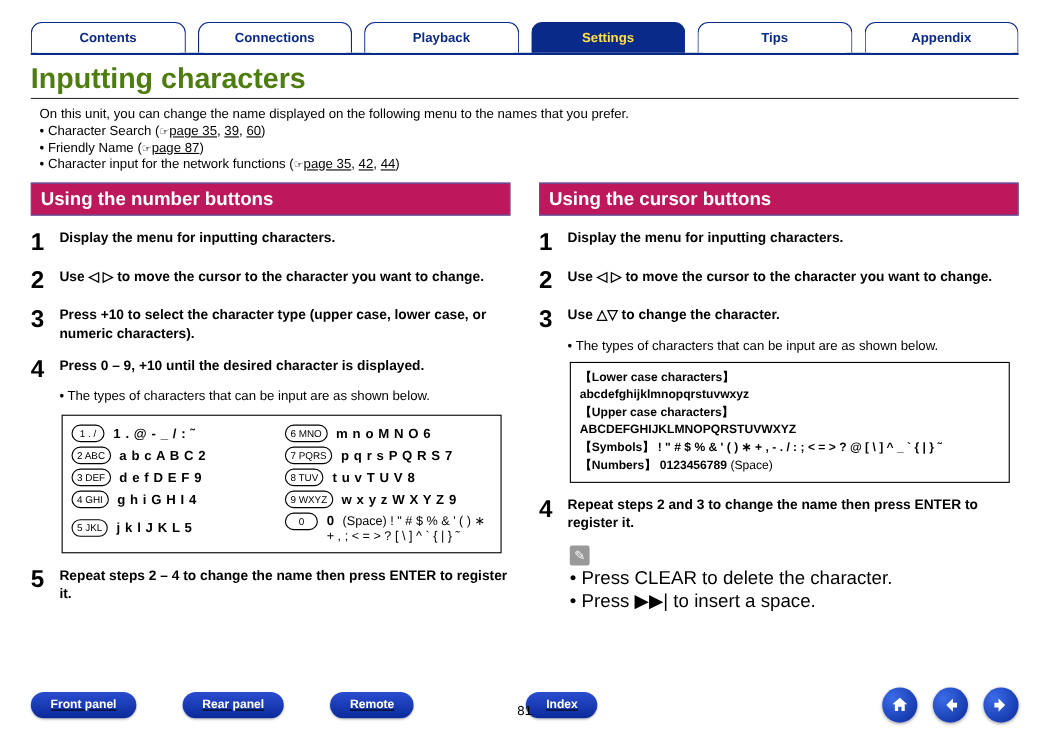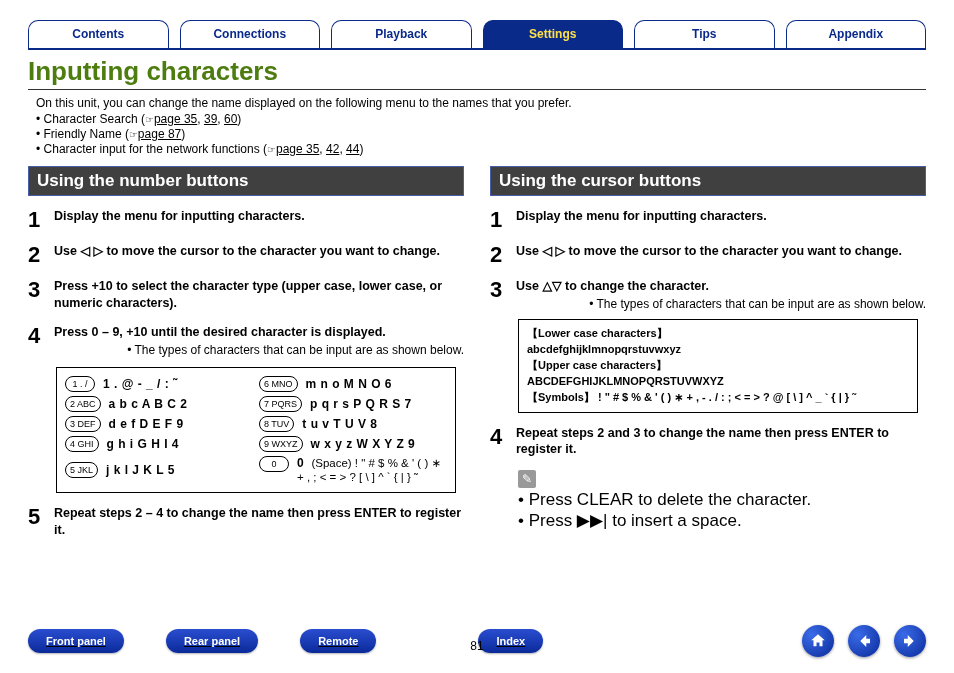--- a/index.html
+++ b/index.html
@@ -52,39 +52,39 @@
   .bulleted { font-size: 12px; margin: 1px 0 1px 8px; }
   .link { text-decoration: underline; color: #000; cursor: pointer; }
 
   .columns {
     display: flex;
     gap: 26px;
     margin-top: 10px;
   }
   .col { width: 438px; }
   .section-head {
-    background: #404040;
+    background: #be185d;
     color: #fff;
     font-weight: bold;
     font-size: 17px;
     padding: 4px 8px;
     border: 1px solid #4a5da8;
   }
   .step { display: flex; margin-top: 12px; }
   .step-num {
     font-size: 22px;
     font-weight: bold;
     width: 26px;
     flex-shrink: 0;
     line-height: 1;
     padding-top: 1px;
   }
   .step-body { flex: 1; font-size: 12.5px; }
   .step-title { font-weight: bold; line-height: 1.35; }
-  .step-note { font-size: 12px; margin-top: 2px; text-align: right; }
+  .step-note { font-size: 12px; margin-top: 12px; }
   .step-note::before { content: "• "; }
 
   .char-table {
     border: 1px solid #000;
     margin: 10px 0 0 28px;
     width: 400px;
     padding: 6px 8px;
     font-size: 12px;
   }
   .char-row { display: flex; align-items: center; padding: 2px 0; gap: 6px; }
@@ -311,20 +311,21 @@
         <div class="step-note">The types of characters that can be input are as shown below.</div>
       </div>
     </div>
 
     <div class="char-box2">
       <div><span class="lbl">【Lower case characters】</span></div>
       <div><span class="lbl">abcdefghijklmnopqrstuvwxyz</span></div>
       <div><span class="lbl">【Upper case characters】</span></div>
       <div><span class="lbl">ABCDEFGHIJKLMNOPQRSTUVWXYZ</span></div>
       <div><span class="lbl">【Symbols】</span><span class="lbl"> ! " # $ % &amp; ' ( ) ∗ + , - . / : ; &lt; = &gt; ? @ [ \ ] ^ _ ` { | } ˜</span></div>
+      <div><span class="lbl">【Numbers】</span><span class="lbl"> 0123456789</span><span> (Space)</span></div>
     </div>
 
     <div class="step">
       <div class="step-num">4</div>
       <div class="step-body">
           <div class="step-title">Repeat steps 2 and 3 to change the name then press ENTER to register it.</div>
         </div>
     </div>
 
     <div class="pencil">✎</div>

